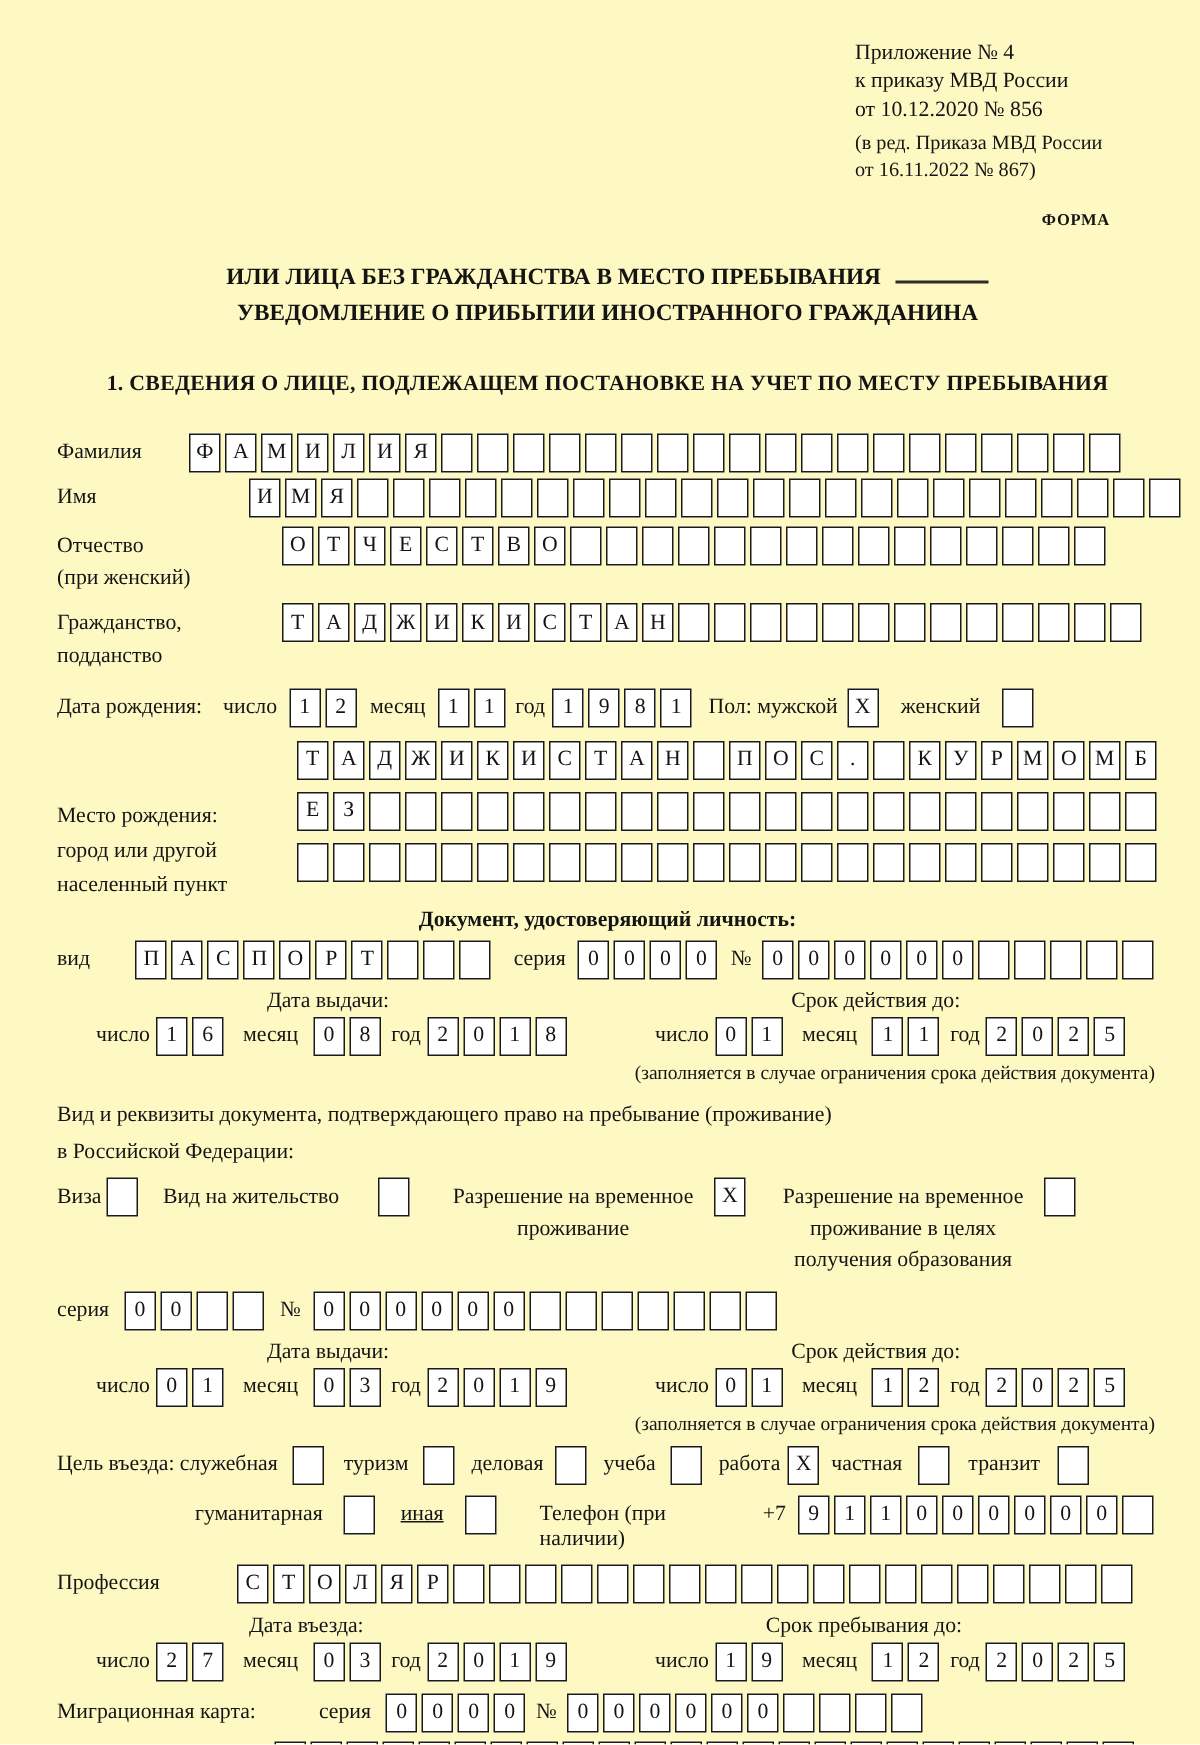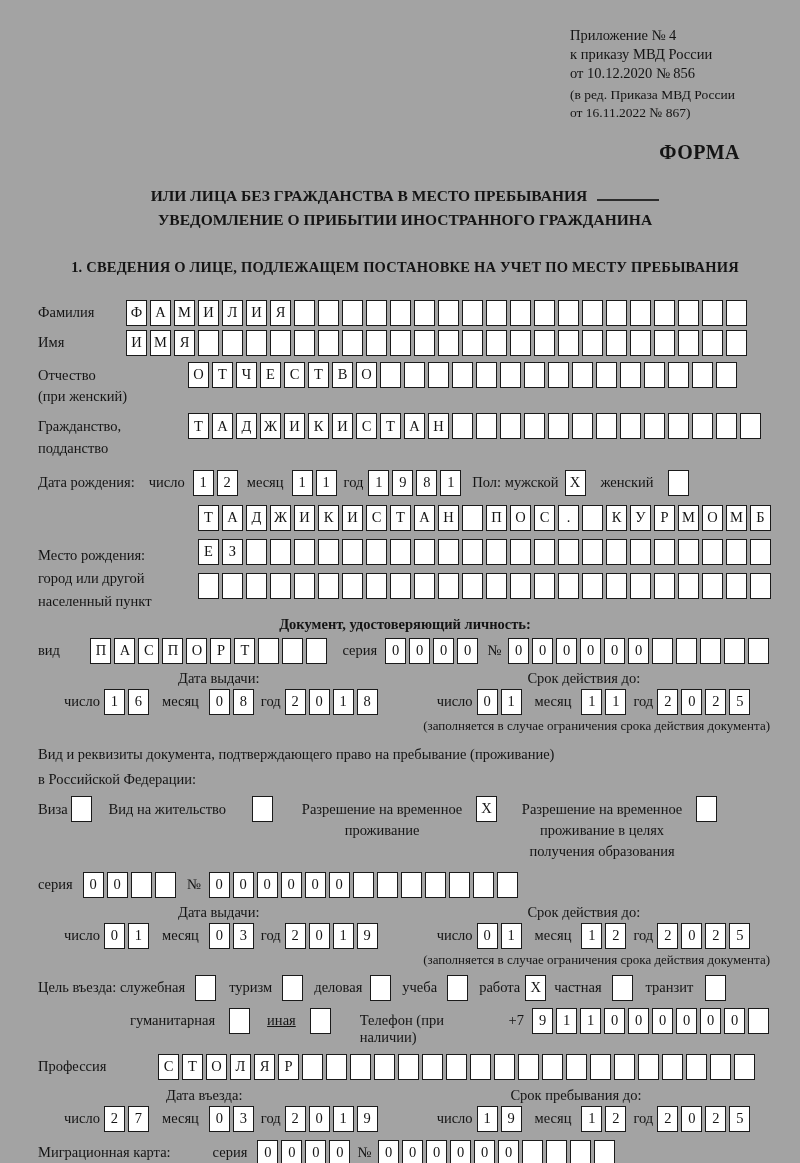--- a/index.html
+++ b/index.html
@@ -1,23 +1,23 @@
 <!DOCTYPE html>
 <html><head>
 <meta charset="utf-8">
 <style>
   html,body{margin:0;padding:0;background:#fff;}
   .page{
     width:800px;height:1163px;box-sizing:border-box;position:relative;
     padding:26px 28px 0 38px;overflow:hidden;color:#141414;
-    font-family:"Liberation Serif","DejaVu Serif",serif;font-size:14.5px;background:#a3a3a3;
+    font-family:"Liberation Serif","DejaVu Serif",serif;font-size:14.5px;background:#fef9c3;
   }
   .appendix{width:200px;margin-left:auto;margin-right:2px;line-height:1.32;font-size:14.5px;}
   .appendix-note{width:200px;margin-left:auto;margin-right:2px;line-height:1.3;font-size:13.5px;margin-top:3px;}
-  .forma{ text-align:right;margin:20px 32px 0 0;font-weight:bold;font-size:20px;letter-spacing:.5px;}
+  .forma{ text-align:right;margin:20px 32px 0 0;font-weight:bold;font-size:11px;letter-spacing:.5px;}
   .title{text-align:center;font-weight:bold;font-size:15.5px;line-height:1.55;margin-top:20px;}
   .title-underline{display:inline-block;width:62px;border-bottom:2.2px solid #2c2c2c;height:13px;margin-left:10px;}
   .section-h{font-weight:bold;font-size:14.5px;margin-top:26px;text-align:center;letter-spacing:.2px;}
 
   .row{display:flex;align-items:flex-start;}
   .lbl{padding-top:4px;flex:0 0 auto;}
   .lblcol{flex:0 0 auto;line-height:1.5;padding-top:3px;}
   .cells{display:flex;flex:0 0 auto;}
   .cell{
     width:21px;height:26px;box-sizing:border-box;border:1.6px solid #1a1a1a;margin-right:3px;
@@ -79,21 +79,21 @@
         <span class="cell"></span>
         <span class="cell"></span>
         <span class="cell"></span>
         <span class="cell"></span>
         <span class="cell"></span>
         <span class="cell"></span>
         <span class="cell"></span>
       </div>
   </div>
 
-  <div class="row" style="margin-top:4px;">
+  <div class="row" style="margin-top:4px;gap:40px;">
     <div class="lbl" style="width:88px;">Имя</div>
     <div class="cells">
         <span class="cell">И</span>
         <span class="cell">М</span>
         <span class="cell">Я</span>
         <span class="cell"></span>
         <span class="cell"></span>
         <span class="cell"></span>
         <span class="cell"></span>
         <span class="cell"></span>

